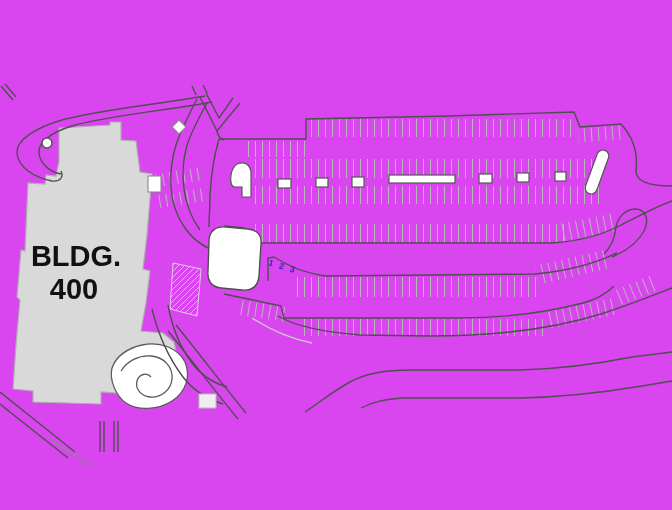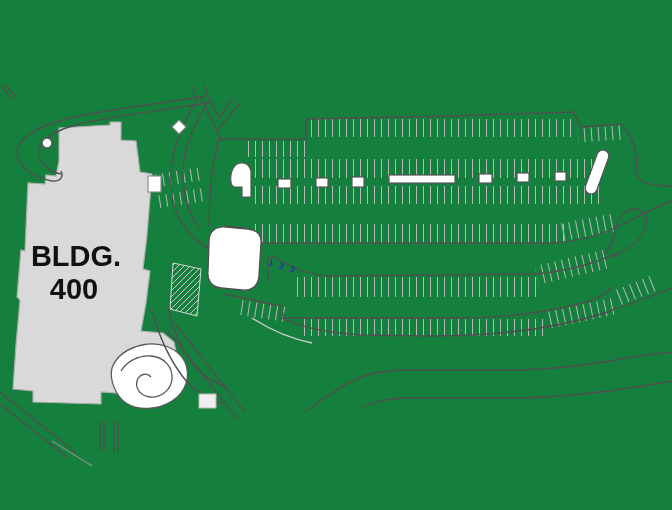--- a/index.html
+++ b/index.html
@@ -1,20 +1,20 @@
 <!DOCTYPE html>
 <html><head>
 <meta charset="utf-8">
 <style>
   html, body { margin: 0; padding: 0; background: #ffffff; }
   .canvas {
     position: relative;
     width: 672px;
     height: 510px;
-    background: #15803d;
+    background: #d946ef;
     overflow: hidden;
     font-family: "Liberation Sans", sans-serif;
   }
   svg { display: block; }
   svg text {
     font-family: "Liberation Sans", sans-serif;
   }
   .bldg-label {
     font-weight: bold;
     fill: #111111;

